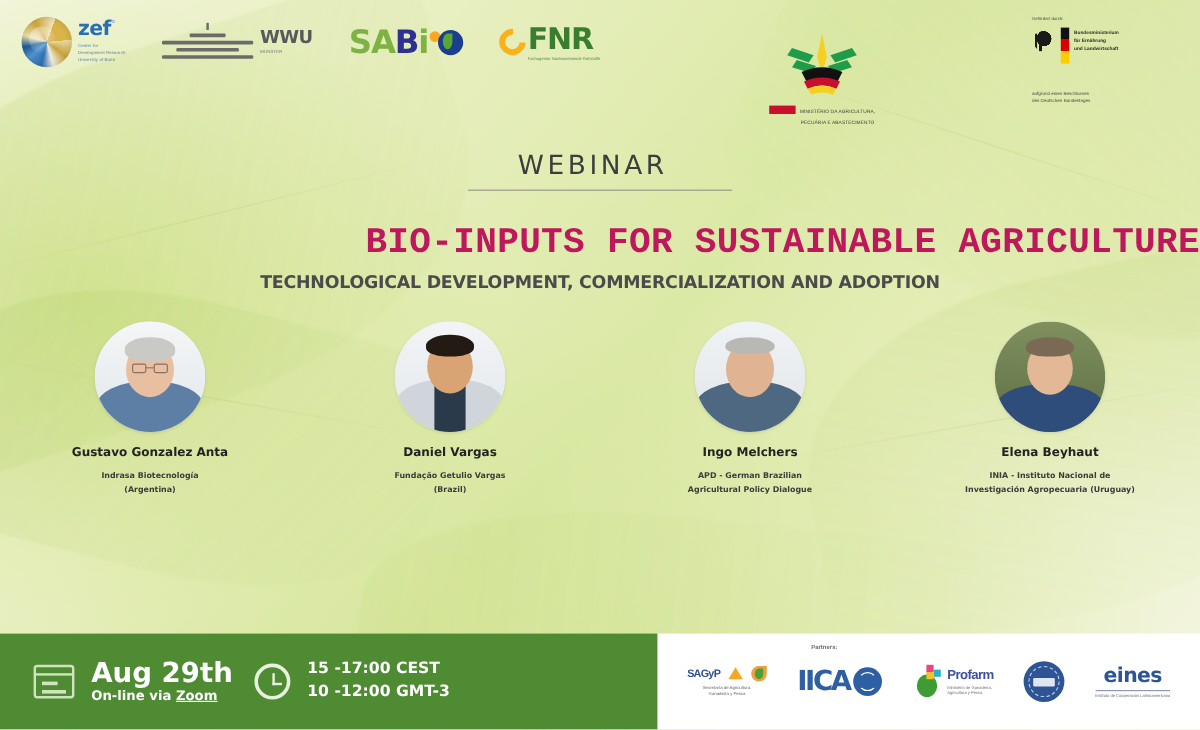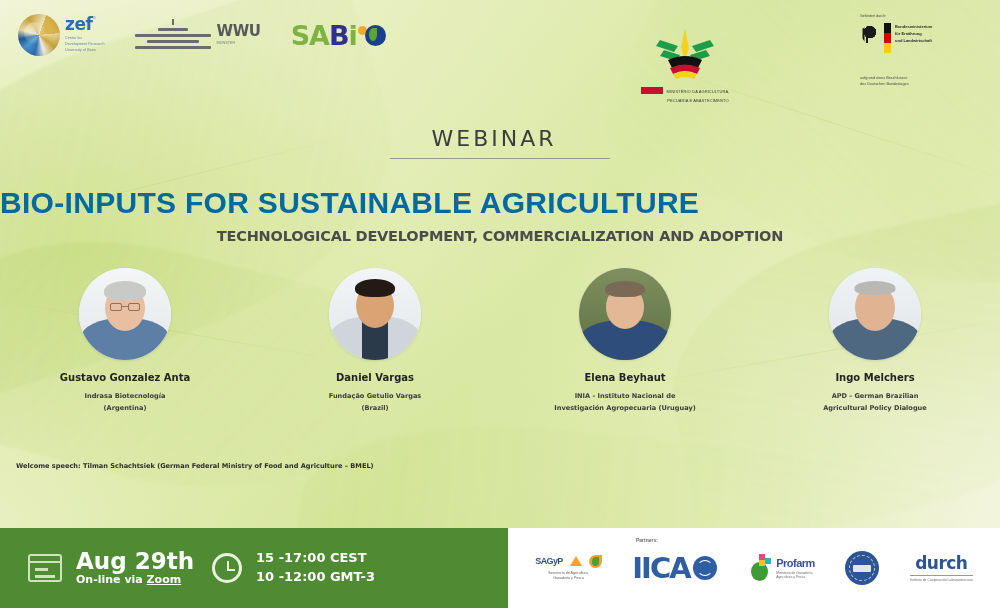--- a/index.html
+++ b/index.html
@@ -102,23 +102,23 @@
     flex:0 0 auto; }
   .bmel-txt { font-size:4px; color:#2b2b2b; line-height:1.75; font-weight:700; }
   .bmel-bottom { font-size:3.8px; color:#4a4a4a; line-height:1.6; margin-top:22px; }
 
   
   .webinar { position:absolute; top:126px; left:0; right:12px; text-align:center; z-index:4;
     font-size:22px; letter-spacing:3px; color:#3d3d3d; font-weight:400;
     font-family:"DejaVu Sans", sans-serif; }
   .rule { position:absolute; top:158px; left:50%; transform:translateX(-50%); width:220px; height:1px;
     background:#9a9a8a; z-index:4; }
-  .title { position:absolute; top:186px; left:0; right:0; text-align:left; z-index:4;
-    font-size:30px; font-weight:700; color:#0369a1; letter-spacing:.3px;
-    font-family:Liberation Sans, sans-serif; }
+  .title { position:absolute; top:186px; left:0; right:0; text-align:right; z-index:4;
+    font-size:30px; font-weight:700; color:#be185d; letter-spacing:.3px;
+    font-family:Liberation Mono, monospace; }
   .subtitle { position:absolute; top:228px; left:0; right:0; text-align:center; z-index:4;
     font-size:14.5px; font-weight:700; color:#4b4b4b; letter-spacing:-.2px;
     font-family:"DejaVu Sans", sans-serif; }
 
   
   .speakers { position:absolute; top:268px; left:0; right:0; display:flex; z-index:4; }
   .spk { flex:1; text-align:center; padding:0 4px; }
   .photo { width:92px; height:92px; border-radius:50%; margin:0 auto 12px; position:relative;
     overflow:hidden; background:#eceff1; box-shadow:0 1px 3px rgba(0,0,0,.10); }
   .photo .bgc { position:absolute; inset:0; }
@@ -137,21 +137,21 @@
   .spk-org { font-size:6.6px; color:#3c3c3c; line-height:1.85; font-weight:700;
     font-family:"DejaVu Sans", sans-serif; }
 
   
   .notes { position:absolute; left:16px; top:459px; z-index:4; }
   .notes div { font-size:6.6px; color:#2e2e2e; font-weight:700; line-height:2.15;
     font-family:"DejaVu Sans", sans-serif; }
 
   
   .footer { position:absolute; left:0; bottom:0; width:1000px; height:80px; display:flex; z-index:6; }
-  .foot-green { width:508px; background:#4e8b33; display:flex; align-items:center; gap:14px; padding-left:28px; }
+  .foot-green { width:548px; background:#4e8b33; display:flex; align-items:center; gap:14px; padding-left:28px; }
   .cal { width:34px; height:28px; border:2px solid #cfe3bc; border-radius:3px; position:relative; flex:0 0 auto; }
   .cal:before { content:""; position:absolute; left:0; right:0; top:5px; height:2px; background:#cfe3bc; }
   .cal-l1 { position:absolute; left:5px; top:12px; width:13px; height:3px; background:#cfe3bc; }
   .cal-l2 { position:absolute; left:5px; top:19px; width:20px; height:3px; background:#cfe3bc; }
   .date-b { color:#fff; }
   .date-main { font-size:23px; font-weight:700; line-height:1.05; font-family:"DejaVu Sans", sans-serif; }
   .date-sub { font-size:11px; font-weight:700; line-height:1.2; font-family:"DejaVu Sans", sans-serif; }
   .date-sub u { text-decoration:underline; }
   .clock { width:30px; height:30px; border:3px solid #e8f1de; border-radius:50%; position:relative; flex:0 0 auto; margin-left:4px; }
   .clock:before { content:""; position:absolute; left:50%; top:5px; width:2px; height:10px; background:#e8f1de;
@@ -168,21 +168,21 @@
   .sagyp-a { font-size:9px; font-weight:700; color:#2d4f8e; letter-spacing:-.6px; line-height:1; }
   .sagyp-tri { width:0; height:0; border-left:6px solid transparent; border-right:6px solid transparent;
     border-bottom:10px solid #f5a623; }
   .sagyp-cap { font-size:3.6px; color:#5e5e5e; margin-top:3px; line-height:1.5; text-align:center; }
   .sagyp-leaf { width:13px; height:13px; border-radius:50% 0 50% 50%; background:#e8a33d;
     position:relative; }
   .sagyp-leaf:after { content:""; position:absolute; left:3px; top:2px; width:7px; height:9px;
     border-radius:50% 0 50% 50%; background:#4f9c3a; }
 
   .iica-wrap { display:flex; align-items:center; gap:3px; }
-  .iica-mark { font-size:29px; font-weight:700; color:#2e5fa3; letter-spacing:-2px; line-height:1;
+  .iica-mark { font-size:23px; font-weight:700; color:#2e5fa3; letter-spacing:-2px; line-height:1;
     font-family:"DejaVu Sans", sans-serif; }
   .iica-globe { width:24px; height:24px; border-radius:50%; background:#2e5fa3; position:relative; }
   .iica-globe:after { content:""; position:absolute; inset:4px; border-radius:50%;
     border:1px solid #fff; border-left-color:transparent; border-right-color:transparent; }
 
   .inia-wrap { display:flex; align-items:center; gap:5px; }
   .inia-mark { width:24px; height:28px; position:relative; }
   .inia-drop { position:absolute; left:4px; top:8px; width:17px; height:19px; border-radius:50% 50% 50% 50%;
     background:#3f9c35; }
   .inia-pix { position:absolute; width:6px; height:6px; }
@@ -241,20 +241,27 @@
   </div>
 
   <div class="sabio">
     <span class="sa">SA</span>
       <span class="b">B</span>
       <span class="i">i</span>
       <span class="dot"></span>
       <span class="o"></span>
   </div>
 
+  <div class="fnr">
+    <div class="fnr-c"></div>
+    <div>
+      <div class="fnr-txt">FNR</div>
+      <div class="fnr-sub">Fachagentur Nachwachsende Rohstoffe</div>
+    </div>
+  </div>
 </div>
 
 <div class="mapa">
   <svg class="mapa-crest" viewBox="0 0 90 56">
     <path d="M45 2 L49 22 L45 34 L41 22 Z" fill="#f5d020"></path>
     <path d="M20 14 L38 20 L34 26 L16 20 Z" fill="#1e9c4a"></path>
     <path d="M24 24 L40 29 L36 35 L20 30 Z" fill="#1e9c4a"></path>
     <path d="M70 14 L52 20 L56 26 L74 20 Z" fill="#1e9c4a"></path>
     <path d="M66 24 L50 29 L54 35 L70 30 Z" fill="#1e9c4a"></path>
     <path d="M28 34 Q45 26 62 34 L58 42 Q45 36 32 42 Z" fill="#111"></path>
@@ -317,45 +324,44 @@
       <div class="head" style="top:15px;width:38px;height:45px;background:#d9a373"></div>
       <div class="hair" style="top:11px;width:40px;height:18px;background:#241a14"></div>
     </div>
     <div class="spk-name">Daniel Vargas</div>
     <div class="spk-org">Fundação Getulio Vargas</div>
     <div class="spk-org">(Brazil)</div>
   </div>
 
   <div class="spk">
     <div class="photo">
+      <div class="bgc" style="background:linear-gradient(#f0f3f5,#e0e5e9)"></div>
+      <div class="torso" style="bottom:0;width:90px;height:42px;background:#4d6880"></div>
+      <div class="head" style="top:16px;width:40px;height:47px;background:#e0b392"></div>
+      <div class="hair" style="top:13px;width:41px;height:14px;background:#b8b8b4"></div>
+    </div>
+    <div class="spk-name">Ingo Melchers</div>
+    <div class="spk-org">APD - German Brazilian</div>
+    <div class="spk-org">Agricultural Policy Dialogue</div>
+  </div>
+
+  <div class="spk">
+    <div class="photo">
       <div class="bgc" style="background:linear-gradient(#7f8f5e,#5d6f45)"></div>
       <div class="torso" style="bottom:0;width:90px;height:40px;background:#2f4d7a"></div>
       <div class="head" style="top:17px;width:38px;height:44px;background:#e3b896"></div>
       <div class="hair" style="top:13px;width:40px;height:16px;background:#7a6a55"></div>
     </div>
     <div class="spk-name">Elena Beyhaut</div>
     <div class="spk-org">INIA - Instituto Nacional de</div>
     <div class="spk-org">Investigación Agropecuaria (Uruguay)</div>
   </div>
-
-  <div class="spk">
-    <div class="photo">
-      <div class="bgc" style="background:linear-gradient(#f0f3f5,#e0e5e9)"></div>
-      <div class="torso" style="bottom:0;width:90px;height:42px;background:#4d6880"></div>
-      <div class="head" style="top:16px;width:40px;height:47px;background:#e0b392"></div>
-      <div class="hair" style="top:13px;width:41px;height:14px;background:#b8b8b4"></div>
-    </div>
-    <div class="spk-name">Ingo Melchers</div>
-    <div class="spk-org">APD - German Brazilian</div>
-    <div class="spk-org">Agricultural Policy Dialogue</div>
-  </div>
 </div>
 
 <div class="notes">
-  <div>Welcome speech: Tilman Schachtsiek (German Federal Ministry of Food and Agriculture – BMEL)</div>
 </div>
 
 <div class="footer">
 
   <div class="foot-green">
     <div class="cal">
       <div class="cal-l1"></div>
         <div class="cal-l2"></div>
     </div>
     <div class="date-b">
@@ -404,19 +410,19 @@
 Agricultura y Pesca</div>
       </div>
     </div>
 
     <div class="lg">
       <div class="seal"></div>
     </div>
 
     <div class="lg icla-wrap">
       <div>
-        <div class="icla-mark">durch</div>
+        <div class="icla-mark">eines</div>
         <div class="icla-rule"></div>
         <div class="icla-sub">Instituto de Cooperación Latinoamericana</div>
       </div>
     </div>
   </div>
 </div>
 
 </body></html>

